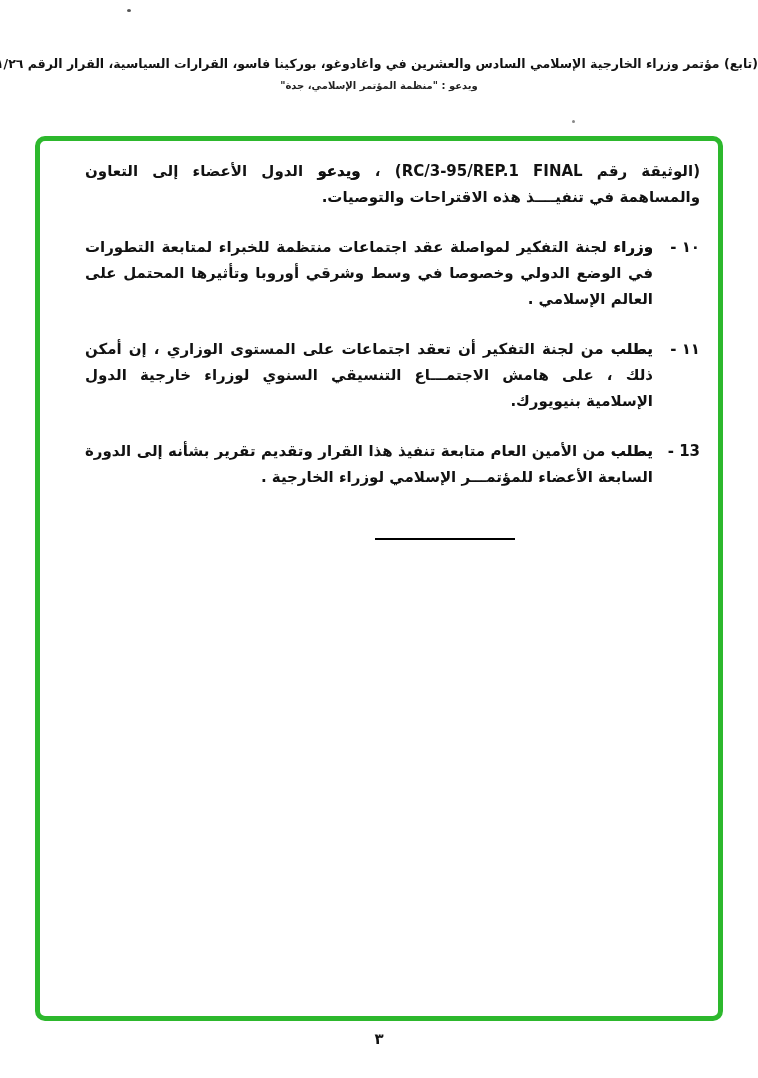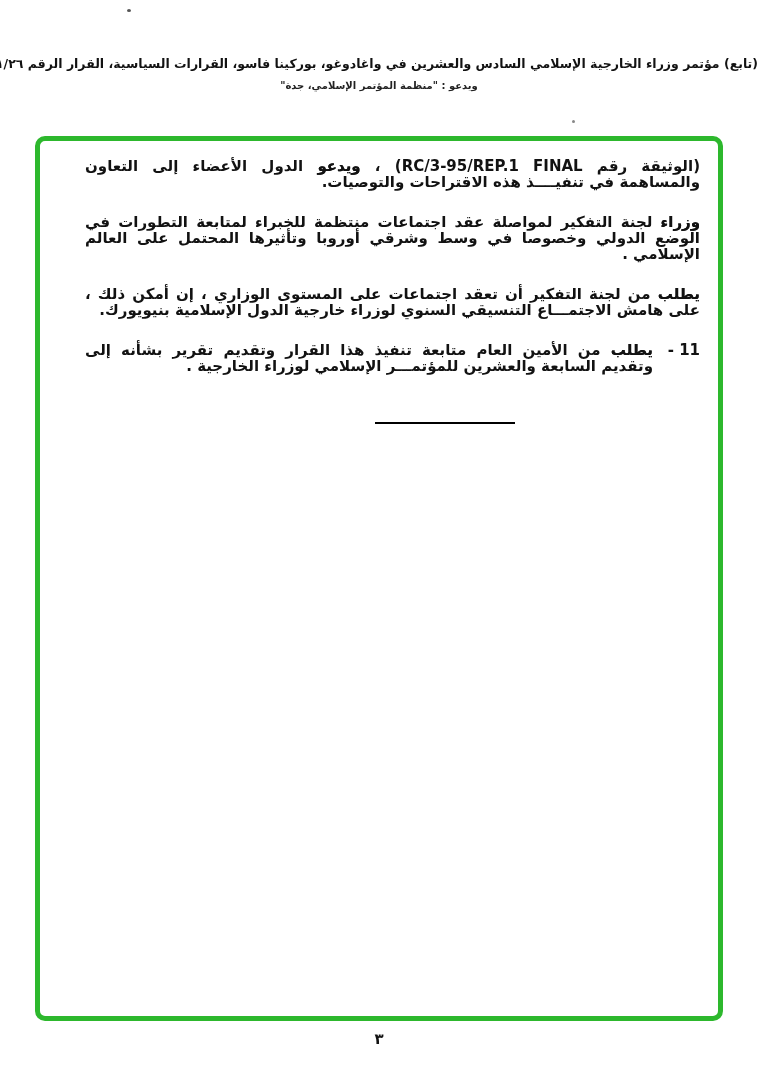--- a/index.html
+++ b/index.html
@@ -34,21 +34,21 @@
     top:136px; right:35px;
     width:688px; height:885px;
     border:5px solid #2db82d;
     border-radius:10px;
     padding:17px 18px 0 45px;
     background:#ffffff;
   }
 
   .intro, .item-body, .item-num {
     font-size:15px; font-weight:bold;
-    line-height:16px;
+    line-height:26px;
   }
   .intro { text-align:justify; }
 
   .item { display:flex; margin-top:24px; }
   .item-num { flex:none; width:47px; }
   .item-body { flex:1; text-align:justify; }
   .lead { text-shadow:0 0 0.6px currentColor; }
 
   .divider {
     width:140px; height:0;
@@ -83,29 +83,31 @@
   </div>
 </div>
 
 <div class="frame">
 
   <p class="intro">
     <span>(الوثيقة رقم RC/3-95/REP.1 FINAL) ، </span><span class="lead">ويدعو</span><span> الدول الأعضاء إلى التعاون والمساهمة في تنفيــــذ هذه الاقتراحات والتوصيات.</span>
   </p>
 
   <div class="item">
+    <span class="item-num">١٠ -</span>
     <span class="item-body"><span class="lead">وزراء</span><span> لجنة التفكير لمواصلة عقد اجتماعات منتظمة للخبراء لمتابعة التطورات في الوضع الدولي وخصوصا في وسط وشرقي أوروبا وتأثيرها المحتمل على العالم الإسلامي .</span></span>
   </div>
 
   <div class="item">
+    <span class="item-num">١١ -</span>
     <span class="item-body"><span class="lead">يطلب</span><span> من لجنة التفكير أن تعقد اجتماعات على المستوى الوزاري ، إن أمكن ذلك ، على هامش الاجتمـــاع التنسيقي السنوي لوزراء خارجية الدول الإسلامية بنيويورك.</span></span>
   </div>
 
   <div class="item">
-    <span class="item-num">11 -</span>
-    <span class="item-body"><span class="lead">يطلب</span><span> من الأمين العام متابعة تنفيذ هذا القرار وتقديم تقرير بشأنه إلى وتقديم السابعة والعشرين للمؤتمـــر الإسلامي لوزراء الخارجية .</span></span>
+    <span class="item-num">13 -</span>
+    <span class="item-body"><span class="lead">يطلب</span><span> من الأمين العام متابعة تنفيذ هذا القرار وتقديم تقرير بشأنه إلى الدورة السابعة الأعضاء للمؤتمـــر الإسلامي لوزراء الخارجية .</span></span>
   </div>
 
   <div class="divider"></div>
 
 </div>
 
 <div class="page-num">٣</div>
 
 </body></html>

